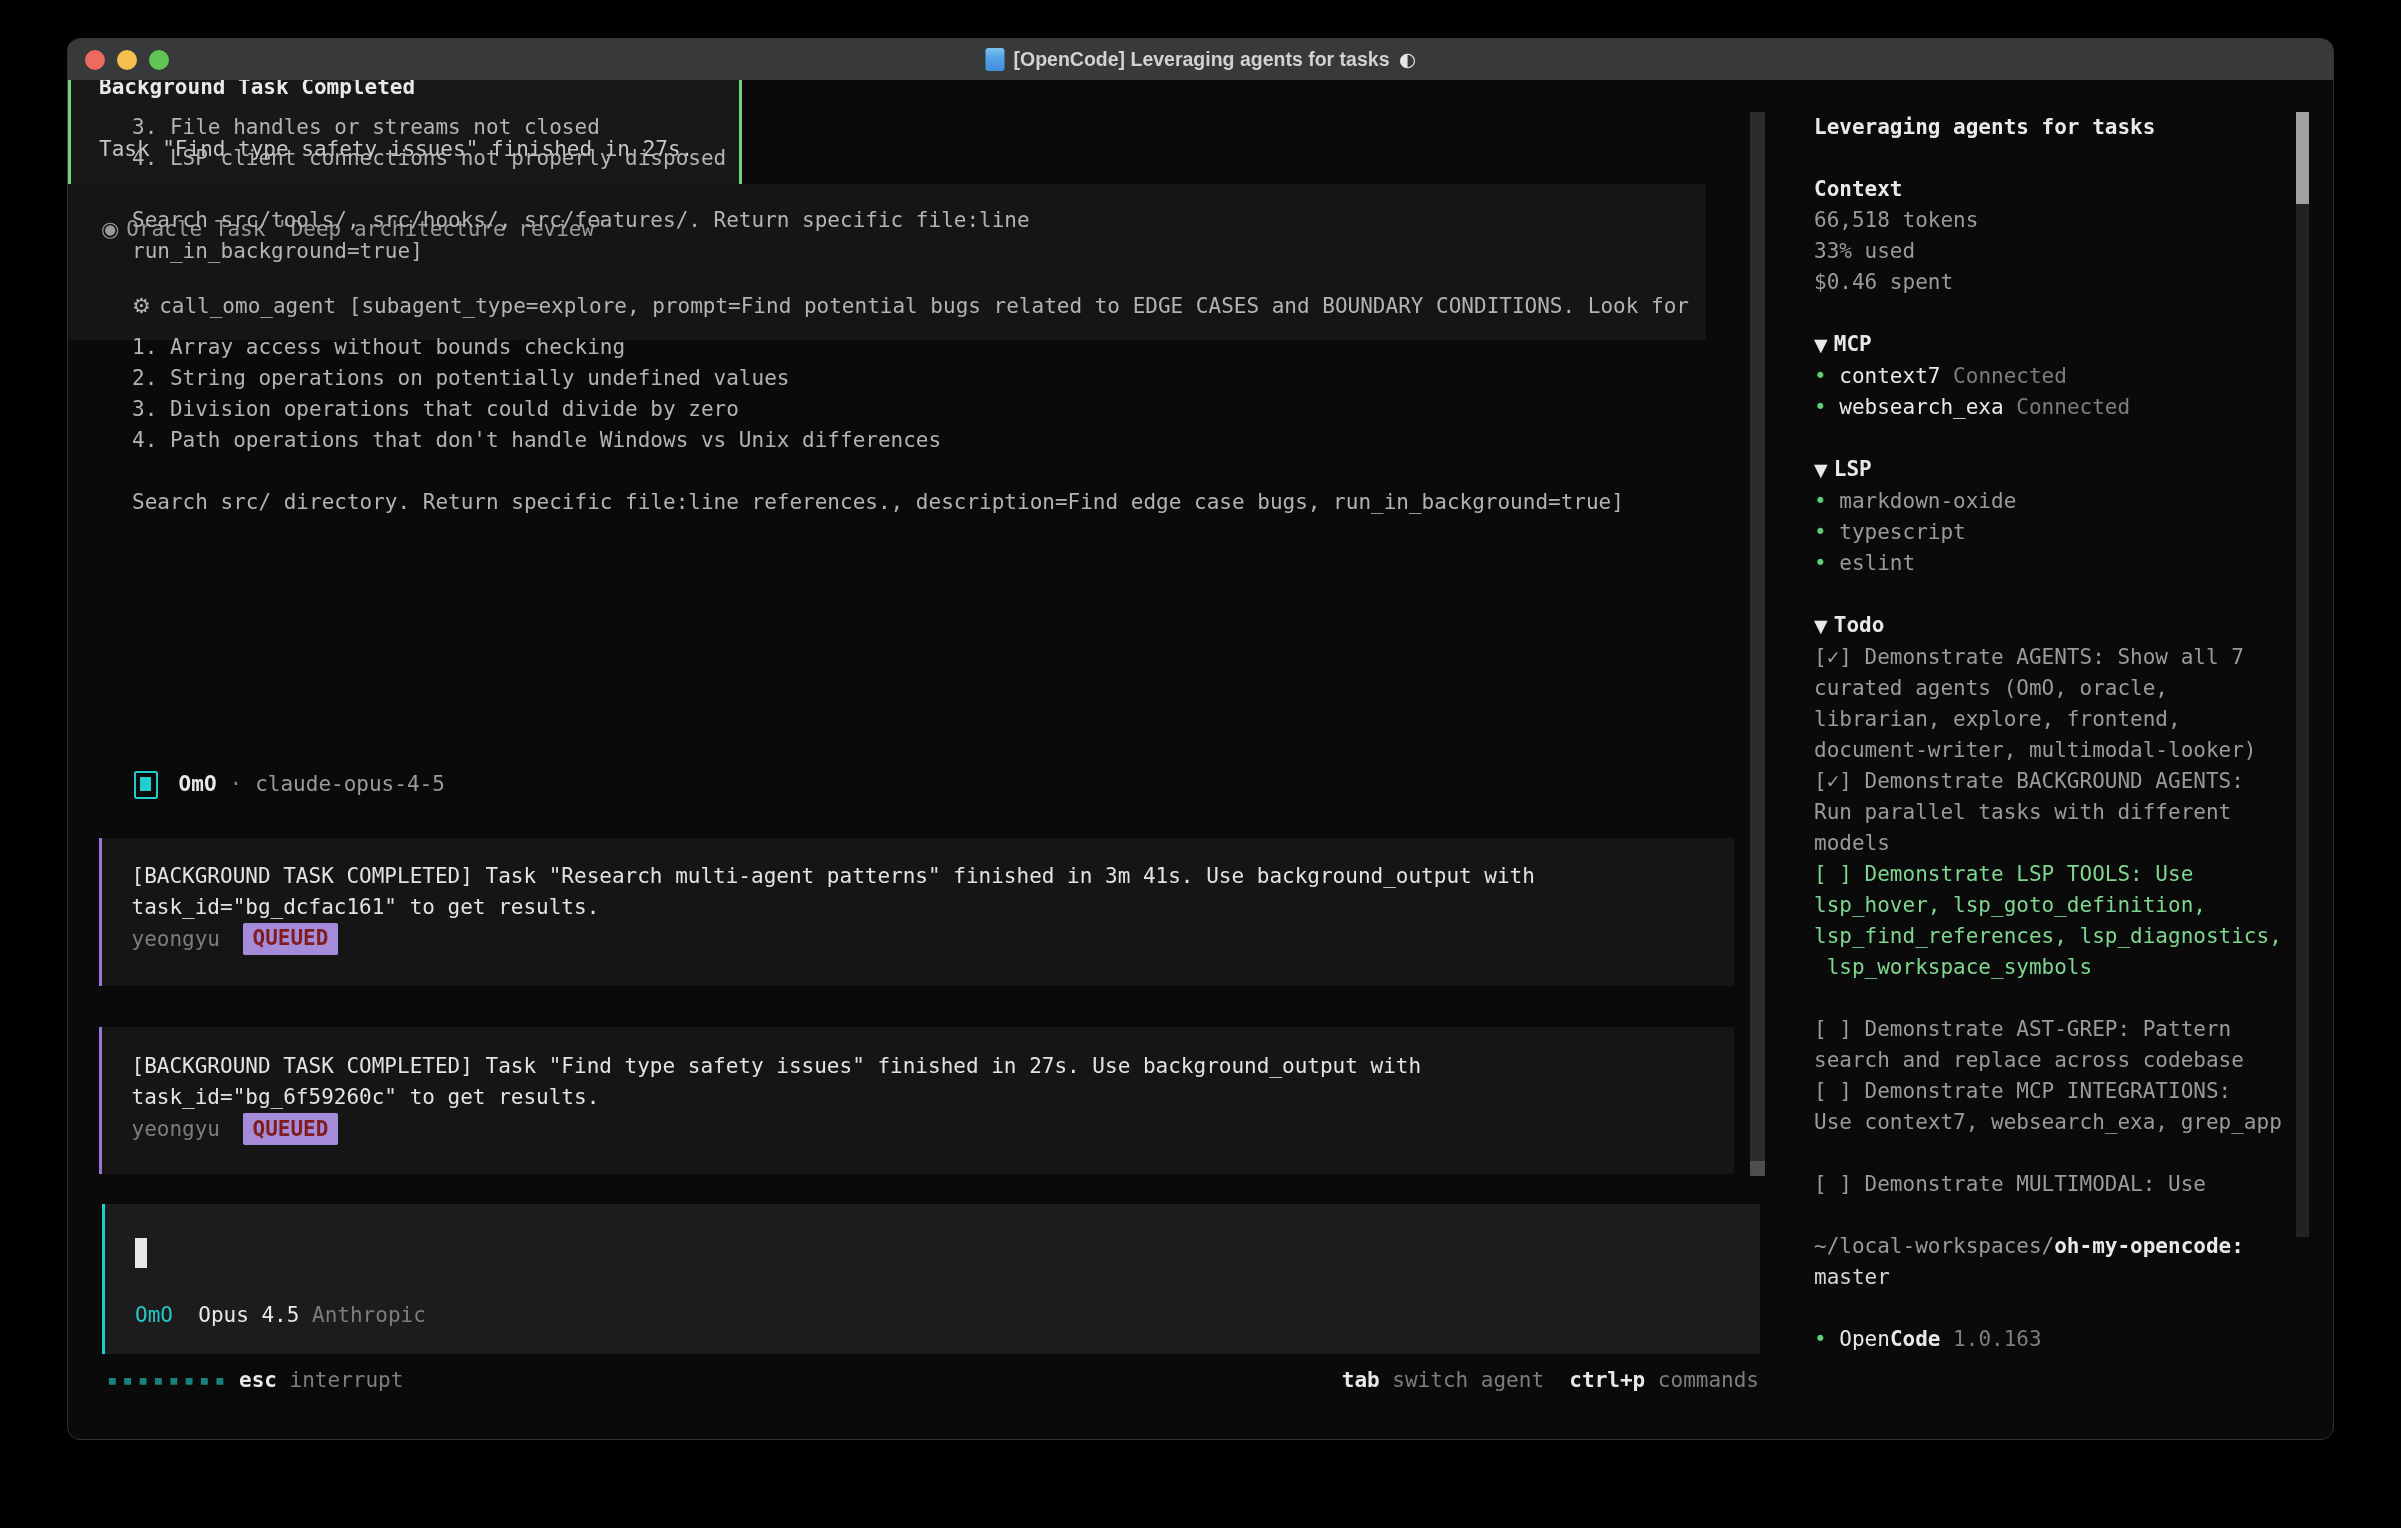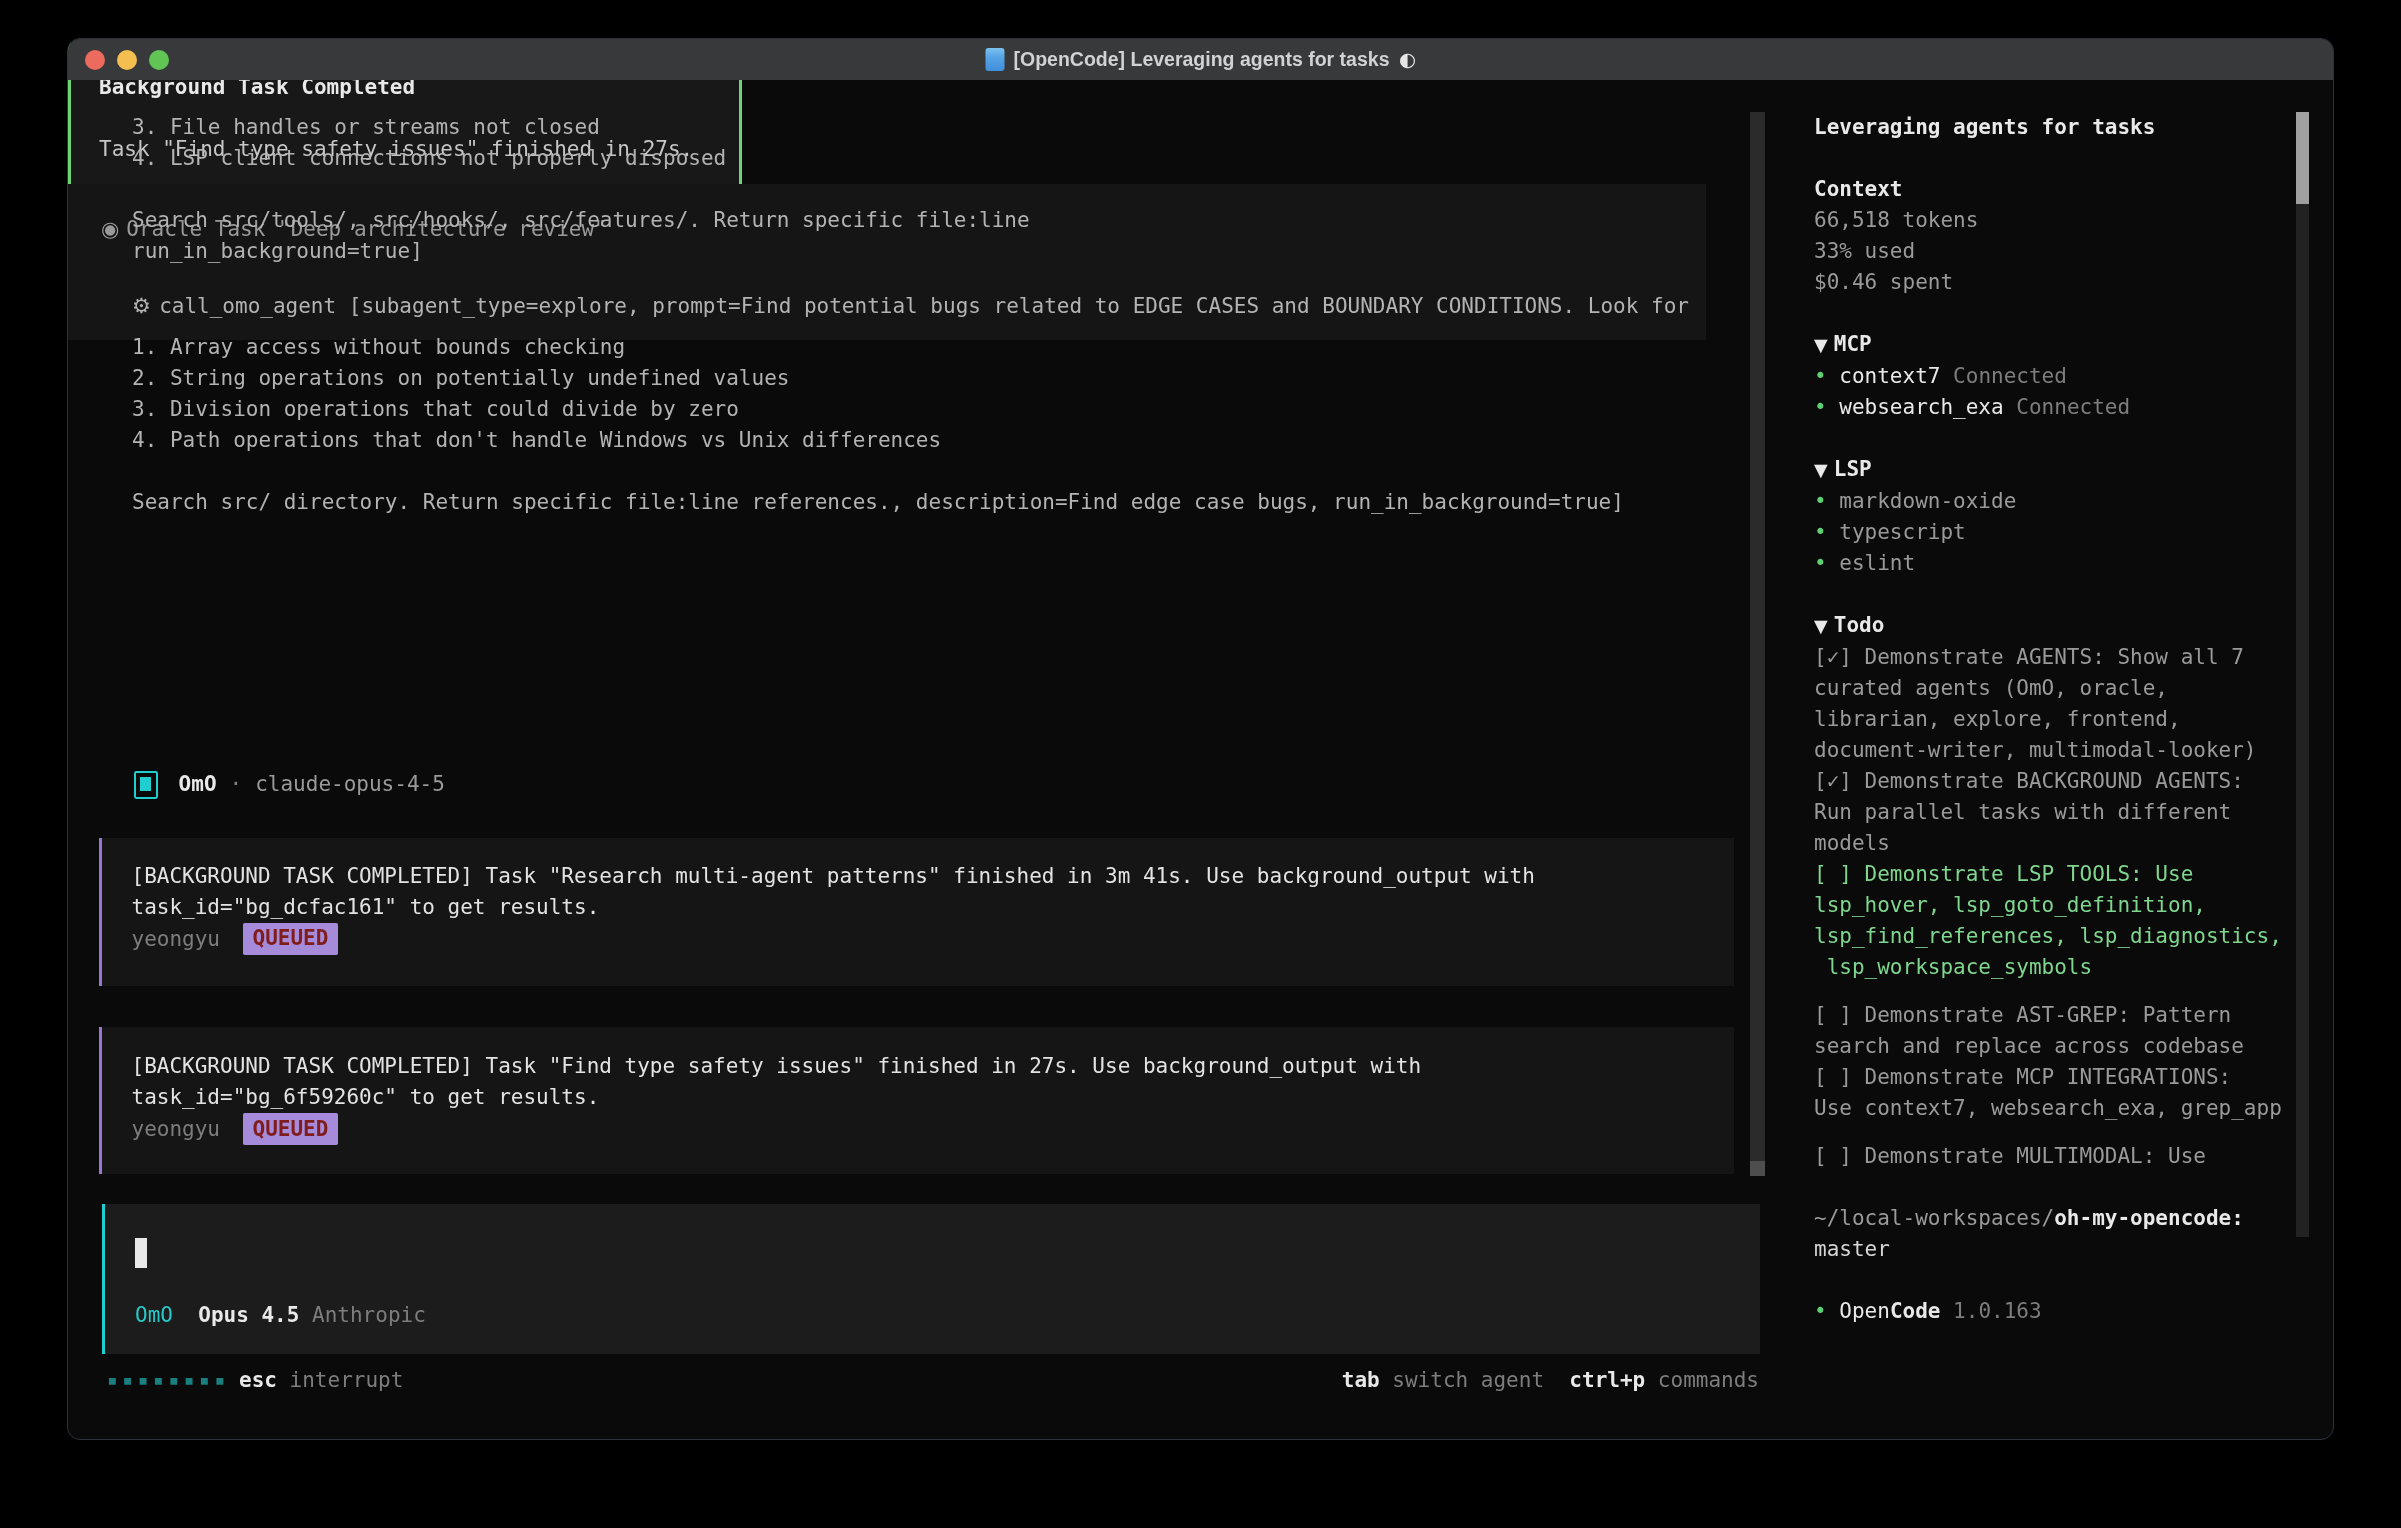--- a/index.html
+++ b/index.html
@@ -84,21 +84,21 @@
   .author{color:var(--txt-dim);padding-left:29.5px;}
   .badge{display:inline-block;background:var(--purple);color:#7f1d1d;font-weight:bold;
     padding:0.6px 9.5px;border-radius:1.8px;margin-left:23px;}
   .inputbox{
     position:absolute;left:34px;top:1165px;width:1658px;height:150px;background:var(--input-bg);
     border-left:3.5px solid var(--teal);padding:34px 0 0 30px;
   }
   .cursor{display:block;width:11.8px;height:29.5px;background:#e8e8e8;margin-bottom:32.5px;}
   .model-line{white-space:pre;}
   .model-agent{color:#29c8c8;}
-  .model-name{color:var(--txt-bright);font-weight:bold;margin-top:30px;}
+  .model-name{color:var(--txt-bright);font-weight:normal;margin-top:30px;}
   .model-provider{color:var(--txt-dim);}
   .statusbar{position:absolute;left:0;top:1326px;width:2267px;height:31px;}
   .dots{position:absolute;left:39px;top:0;color:var(--teal-dim);letter-spacing:4.7px;font-size:17.7px;line-height:31px;}
   .esc-group{position:absolute;left:171px;top:0;}
   .key{color:var(--txt-bright);font-weight:bold;}
   .keylabel{color:var(--txt-dim);}
   .right-group{position:absolute;right:576px;top:0;}
   .scrollbar-main{position:absolute;left:1682px;top:73px;width:15.4px;height:1064px;background:#2b2b2b;}
   .scrollbar-main .thumb{position:absolute;bottom:0;left:0;width:100%;height:15.4px;background:#4e4e4e;}
   .scrollbar-side{position:absolute;left:2228px;top:73px;width:13px;height:1125px;background:#222222;}
@@ -111,21 +111,21 @@
   .sec{margin-top:31px;}
   .sec-header{color:var(--txt-bright);font-weight:bold;}
   .tri{font-family:"DejaVu Sans",sans-serif;font-size:17.7px;}
   .bullet{color:#5ecf72;}
   .item-name{color:var(--txt-bright);}
   .item-status{color:var(--txt-dim);}
   .lsp-item{color:var(--txt-mid);}
   .todo-done{color:var(--txt-mid);}
   .todo-active{color:var(--green-text);}
   .todo-pending{color:var(--txt-mid);}
-  .gap{margin-top:17px;}
+  .gap{margin-top:31px;}
   .path-prefix{color:var(--txt-mid);}
   .path-repo{color:var(--txt-bright);font-weight:bold;}
   .path-branch{color:#d6d6d6;}
   .ver-normal{color:var(--txt-bright);}
   .ver-bold{color:var(--txt-bright);font-weight:bold;}
   .ver-num{color:var(--txt-dim);}
 </style>
 </head>
 <body>
 

